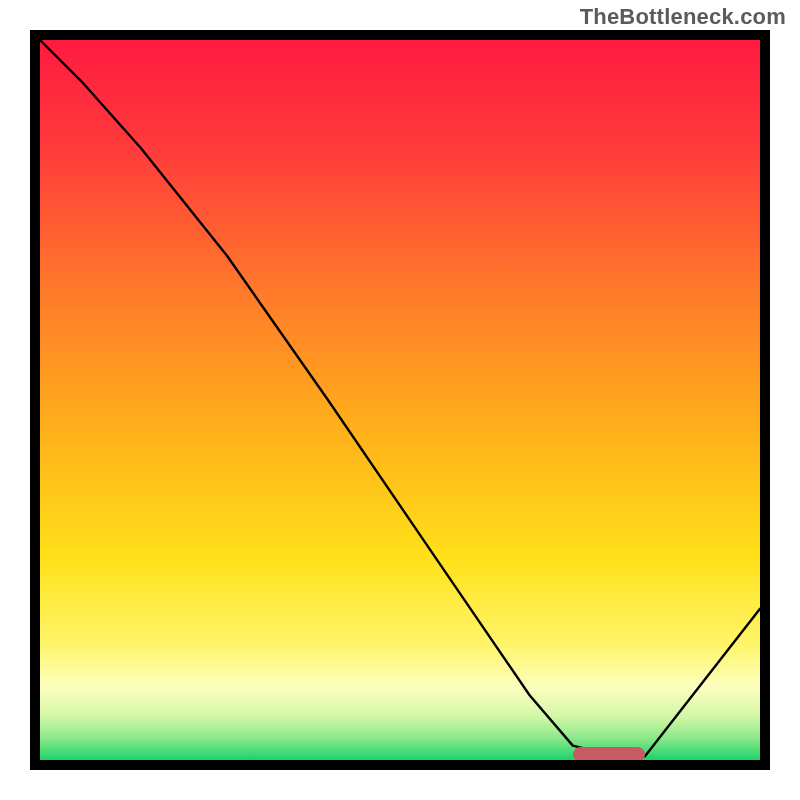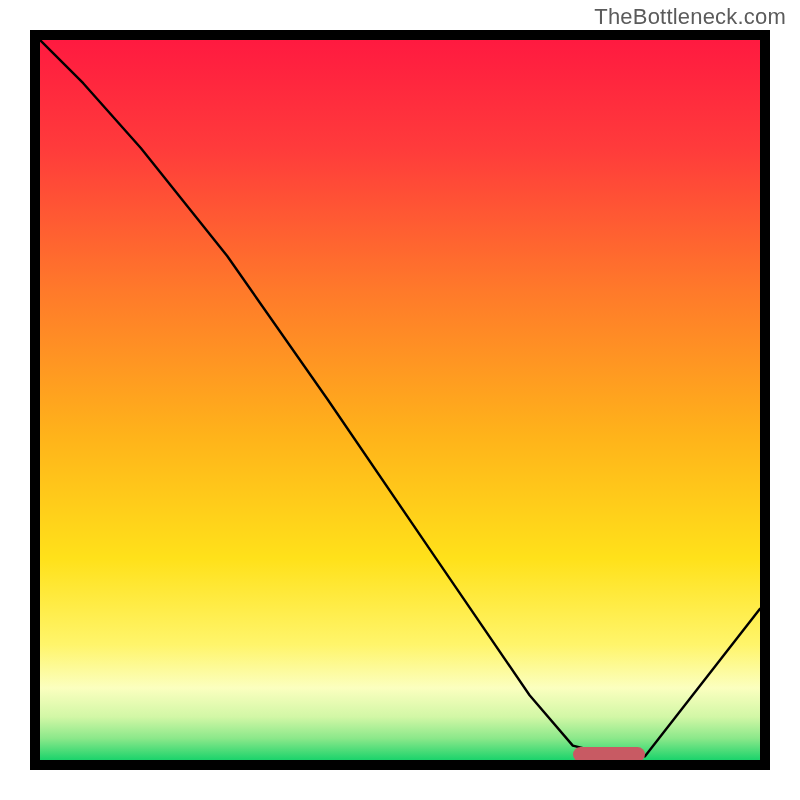--- a/index.html
+++ b/index.html
@@ -15,21 +15,21 @@
     position: relative;
     width: 800px;
     height: 800px;
   }
   .watermark {
     position: absolute;
     top: 4px;
     right: 14px;
     color: #5b5b5b;
     font-size: 22px;
-    font-weight: 400;
+    font-weight: 700;
     letter-spacing: 0.2px;
     z-index: 4;
   }
   .frame {
     position: absolute;
     left: 30px;
     top: 30px;
     width: 740px;
     height: 740px;
     background: #000;

